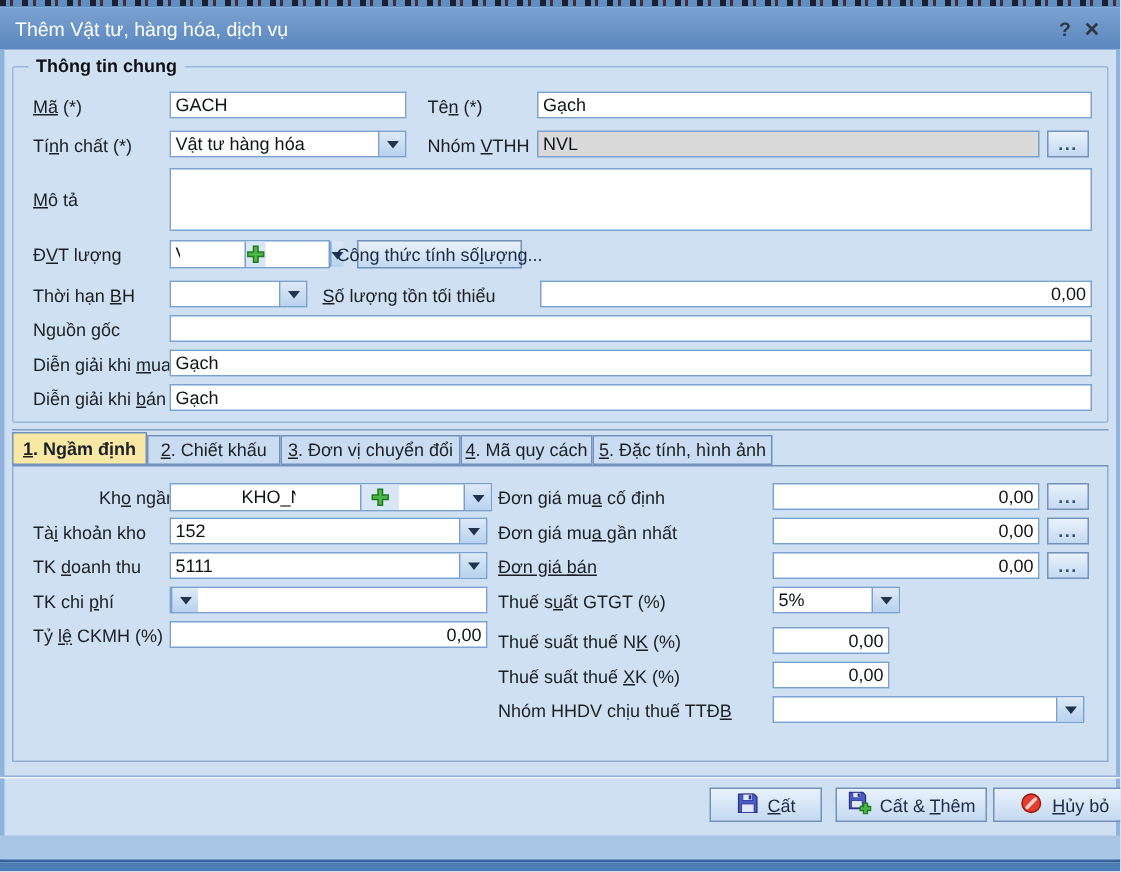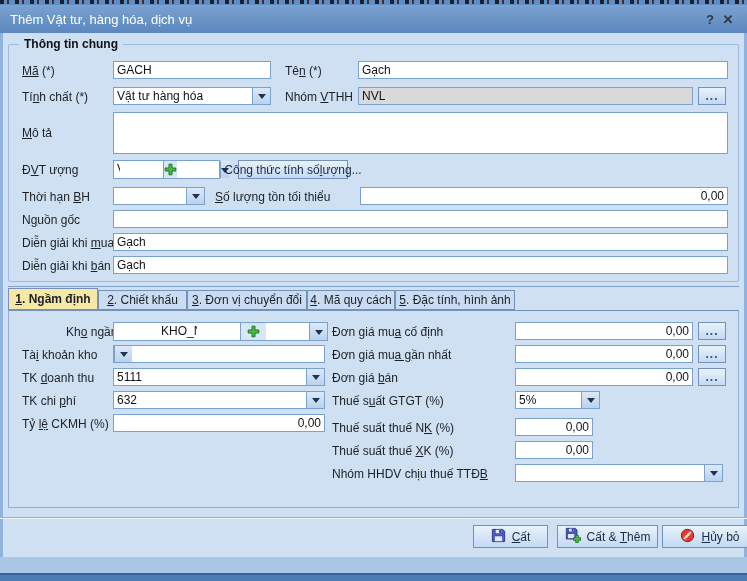--- a/index.html
+++ b/index.html
@@ -87,21 +87,21 @@
         <i></i>
       </span>
   </div>
   <span class="lbl" style="left:285px;top:90px;"><span>Nhóm </span><span class="hot">V</span><span>THH</span></span>
   <input class="tb gray a" style="left: 358px; top: 87px; width: 335px; height: 18px;" value="NVL">
   <div class="btn more" style="left:698px;top:87px;width:28px;height:18px;">...</div>
 
   <span class="lbl" style="left:22px;top:126px;"><span></span><span class="hot">M</span><span>ô tả</span></span>
   <textarea class="ta" style="left: 113px; top: 112px; width: 615px; height: 42px;"></textarea>
 
-  <span class="lbl" style="left:22px;top:163px;"><span>Đ</span><span class="hot">V</span><span>T ượng</span></span>
+  <span class="lbl" style="left:22px;top:163px;"><span>Đ</span><span class="hot">V</span><span>T lượng</span></span>
   <div class="combo" style="left:113px;top:160px;width:107px;height:19px;">
     <span class="val">Viên</span>
     <span class="seg-plus">
       <svg width="13" height="13" viewBox="0 0 13 13">
           <path d="M5 1.2h3v3.8h3.8v3H8V11.8H5V8H1.2V5H5z" fill="#4db848" stroke="#1e7a1e"></path>
         </svg>
     </span>
     <span class="arrow">
         <i></i>
       </span>
@@ -167,53 +167,53 @@
           <path d="M5 1.2h3v3.8h3.8v3H8V11.8H5V8H1.2V5H5z" fill="#4db848" stroke="#1e7a1e"></path>
         </svg>
     </span>
     <span class="arrow">
         <i></i>
       </span>
   </div>
 
   <span class="lbl" style="left:22px;top:348px;"><span>Tà</span><span class="hot">i</span><span> khoản kho</span></span>
   <div class="combo" style="left:113px;top:345px;width:212px;height:18px;">
+    <span class="val">152</span>
     <span class="arrow">
         <i></i>
       </span>
   </div>
 
   <span class="lbl" style="left:22px;top:371px;"><span>TK </span><span class="hot">d</span><span>oanh thu</span></span>
   <div class="combo" style="left:113px;top:368px;width:212px;height:18px;">
     <span class="val">5111</span>
     <span class="arrow">
         <i></i>
       </span>
   </div>
 
   <span class="lbl" style="left:22px;top:394px;"><span>TK chi </span><span class="hot">p</span><span>hí</span></span>
   <div class="combo" style="left:113px;top:391px;width:212px;height:18px;">
-    <span class="val">632</span>
     <span class="arrow">
         <i></i>
       </span>
   </div>
 
   <span class="lbl" style="left:22px;top:417px;"><span>Tỷ </span><span class="hot">lệ</span><span> CKMH (%)</span></span>
   <input class="tb num a" style="left: 113px; top: 414px; width: 212px; height: 18px;" value="0,00">
 
   <span class="lbl" style="left:332px;top:325px;"><span>Đơn giá mu</span><span class="hot">a</span><span> cố định</span></span>
   <input class="tb num a" style="left: 515px; top: 322px; width: 178px; height: 18px;" value="0,00">
   <div class="btn more" style="left:698px;top:322px;width:28px;height:18px;">...</div>
 
   <span class="lbl" style="left:332px;top:348px;"><span>Đơn giá mu</span><span class="hot">a g</span><span>ần nhất</span></span>
   <input class="tb num a" style="left: 515px; top: 345px; width: 178px; height: 18px;" value="0,00">
   <div class="btn more" style="left:698px;top:345px;width:28px;height:18px;">...</div>
 
-  <span class="lbl" style="left:332px;top:371px;"><span>Đơn giá </span><span class="hot">b</span><span>án</span></span>
+  <span class="lbl" style="left:332px;top:371px;text-decoration:underline;"><span>Đơn giá </span><span class="hot">b</span><span>án</span></span>
   <input class="tb num a" style="left: 515px; top: 368px; width: 178px; height: 18px;" value="0,00">
   <div class="btn more" style="left:698px;top:368px;width:28px;height:18px;">...</div>
 
   <span class="lbl" style="left:332px;top:394px;"><span>Thuế s</span><span class="hot">u</span><span>ất GTGT (%)</span></span>
   <div class="combo" style="left:515px;top:391px;width:85px;height:18px;">
     <span class="val">5%</span>
     <span class="arrow">
         <i></i>
       </span>
   </div>

